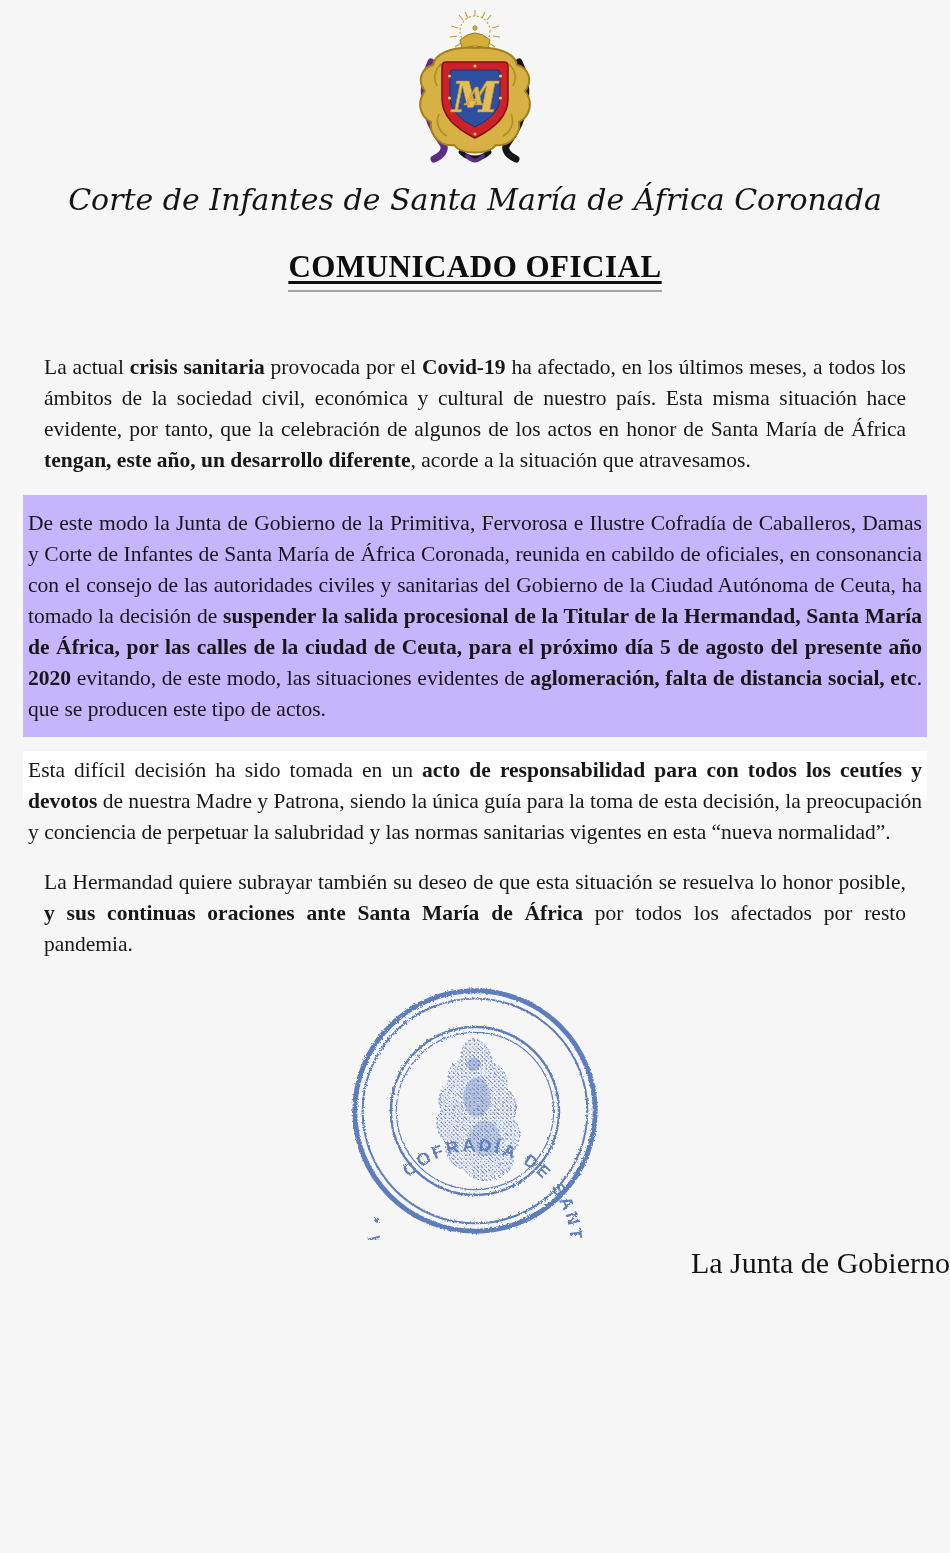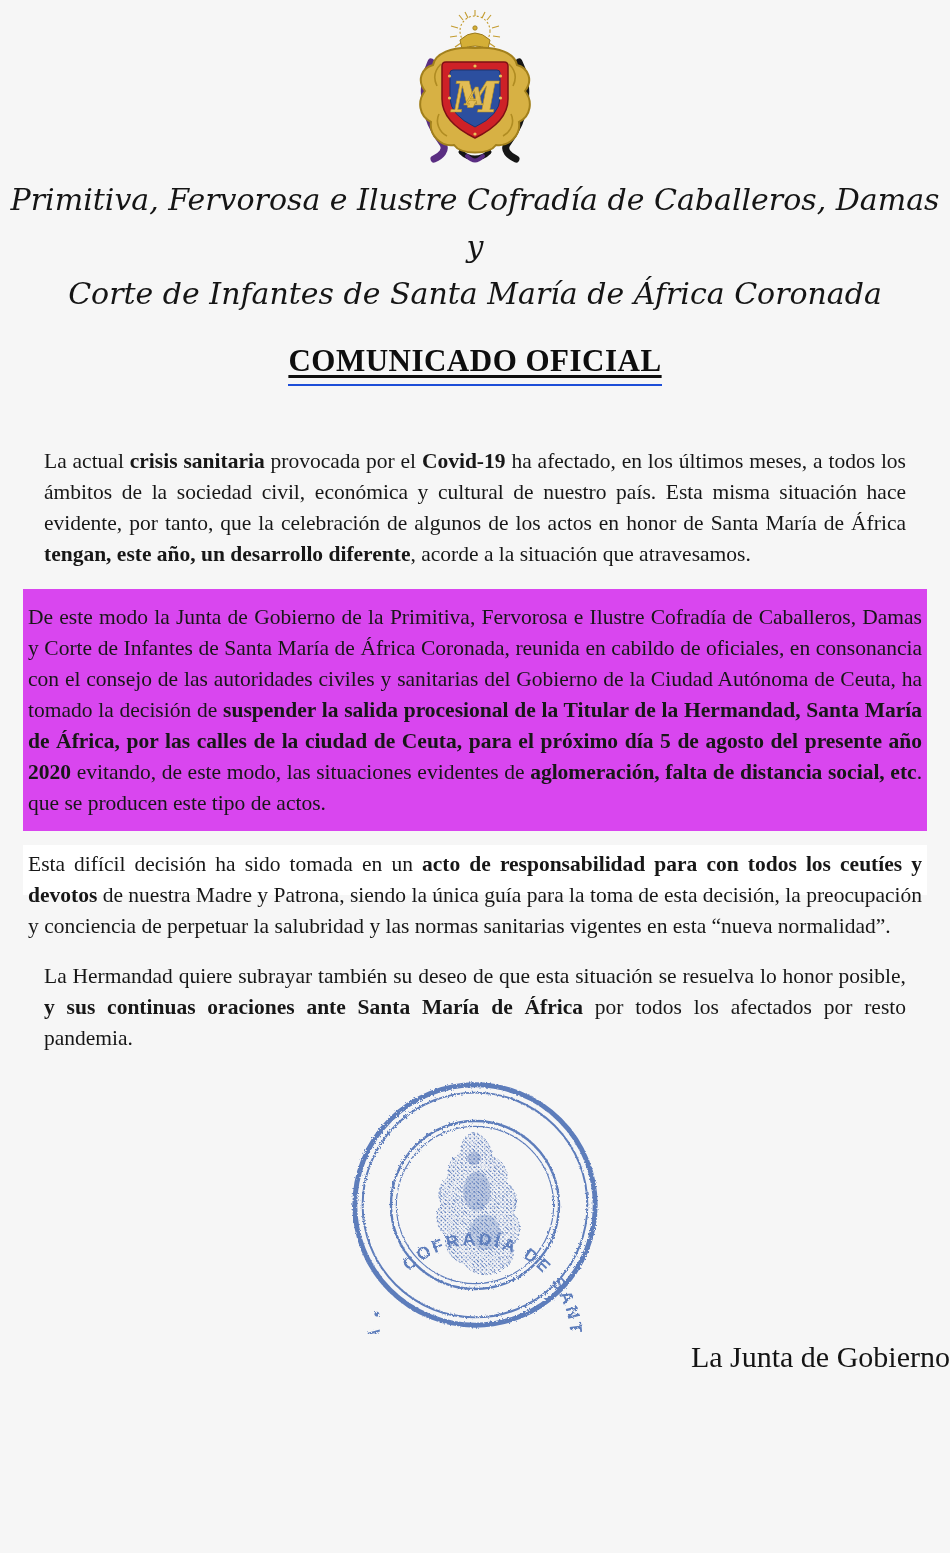--- a/index.html
+++ b/index.html
@@ -18,32 +18,32 @@
   .main-title{
     text-align:center;margin-top:26px;
     font-family:"Liberation Serif",serif;font-weight:bold;
     font-size:31px;letter-spacing:.5px;color:#0e0e0e;
   }
   .main-title .u{
     display:inline-block;
     text-decoration:underline;
     text-decoration-thickness:2.5px;
     text-underline-offset:4px;
-    border-bottom:2px solid #1d4ed8;
+    border-bottom:2px solid #a3a3a3;
     padding-bottom:5px;
   }
   .doc{
     margin:60px 28px 0;
     font-size:21.5px;line-height:31px;
     text-align:justify;color:#171717;
   }
   .doc p{margin:0 16px 19px;}
   .doc .b{font-weight:bold;}
   .doc p.hl-full{
-    background:#d946ef;
+    background:#c4b5fd;
     padding:13px 5px 12px;margin-left:-5px;margin-right:-5px;
     margin-bottom:18px;
   }
   .doc p.hl-top{
     background:linear-gradient(#ffffff 0 52%, rgba(255,255,255,0) 52%);
     padding:4px 5px 0;margin-left:-5px;margin-right:-5px;margin-top:-4px;
   }
   .stamp-wrap{width:258px;margin:22px auto 0;}
   .signature{
     text-align:right;font-size:30px;margin-top:2px;color:#141414;
@@ -104,21 +104,20 @@
       </g>
       <g font-family="DejaVu Serif, serif" font-style="italic" font-weight="bold" text-anchor="middle" fill="#e3bd55" stroke="#b58f25" stroke-width="0.6">
         <text x="86" y="108" font-size="42">M</text>
         <text x="86" y="101" font-size="24" opacity="0.95">A</text>
       </g>
     </g>
   </svg>
 </div>
 
 <div class="org-lines">
-  <div>Primitiva, Fervorosa e Ilustre Cofradía de Caballeros, Damas y</div>
   <div>Corte de Infantes de Santa María de África Coronada</div>
 </div>
 
 <div class="main-title">
   <span class="u">COMUNICADO OFICIAL</span>
 </div>
 
 <div class="doc">
     <p><span>La actual </span><span class="b">crisis sanitaria</span><span> provocada por el </span><span class="b">Covid-19</span><span> ha afectado, en los últimos meses, a todos los ámbitos de la sociedad civil, económica y cultural de nuestro país. Esta misma situación hace evidente, por tanto, que la celebración de algunos de los actos en honor de Santa María de África </span><span class="b">tengan, este año, un desarrollo diferente</span><span>, acorde a la situación que atravesamos.</span></p>
     <p class="hl-full"><span>De este modo la Junta de Gobierno de la Primitiva, Fervorosa e Ilustre Cofradía de Caballeros, Damas y Corte de Infantes de Santa María de África Coronada, reunida en cabildo de oficiales, en consonancia con el consejo de las autoridades civiles y sanitarias del Gobierno de la Ciudad Autónoma de Ceuta,  ha tomado la decisión de </span><span class="b">suspender la salida procesional de la Titular de la Hermandad, Santa María de África, por las calles de la ciudad de Ceuta, para el próximo día 5 de agosto del presente año 2020</span><span> evitando, de este modo, las situaciones evidentes de </span><span class="b">aglomeración, falta de distancia social, etc</span><span>. que se producen este tipo de actos.</span></p>

